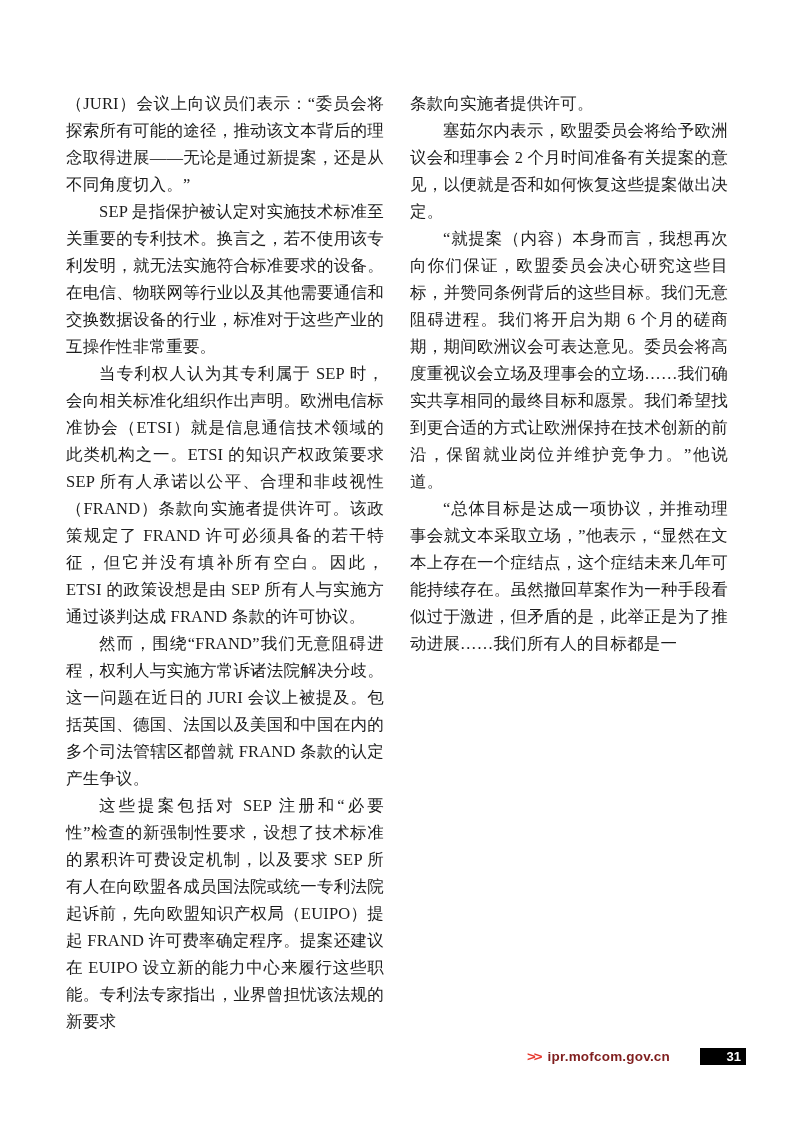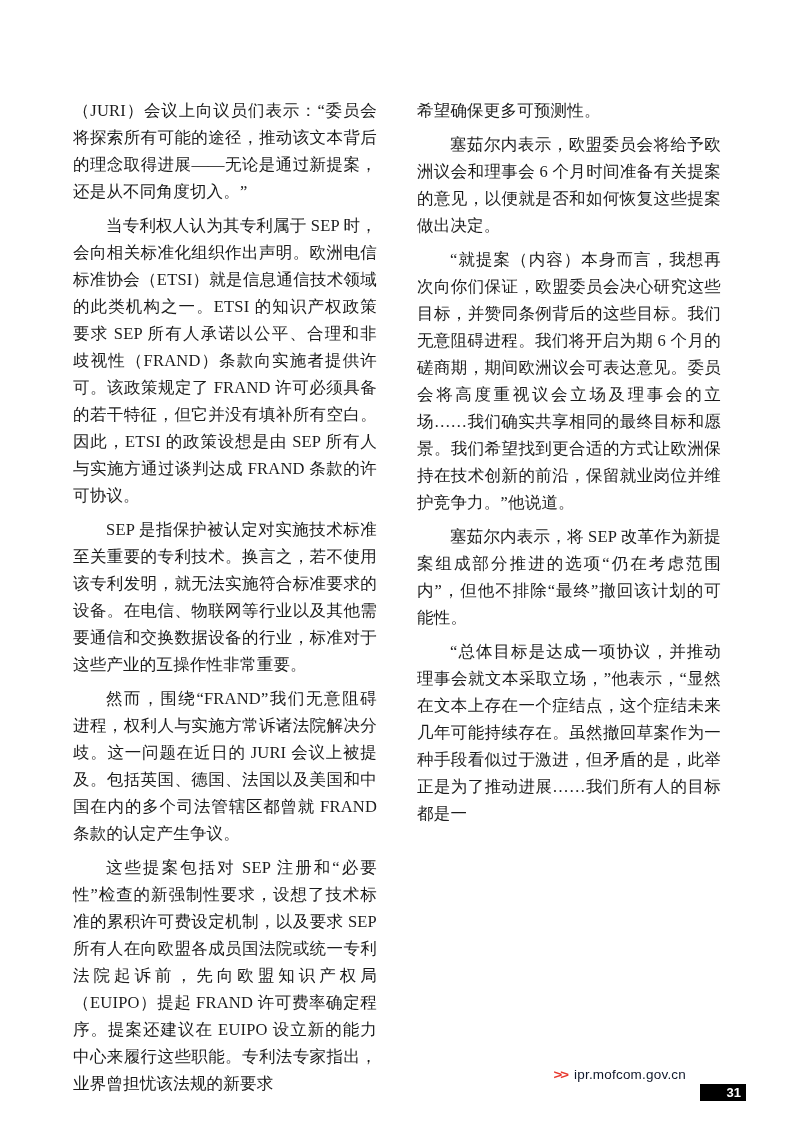--- a/index.html
+++ b/index.html
@@ -30,21 +30,21 @@
   }
   .column {
     width: 318px;
     font-size: 16.5px;
     line-height: 27px;
     text-align: justify;
     text-justify: inter-ideograph;
     letter-spacing: 0.2px;
   }
   .column p {
-    margin: 7px;
+    margin: 0;
     padding: 0;
   }
   .column p.indent {
     text-indent: 2em;
   }
   .footer {
     position: absolute;
     top: 1048px;
     right: 48px;
     display: flex;
@@ -54,62 +54,60 @@
   .footer .chevrons {
     color: var(--accent, #e8382d);
     font-weight: 800;
     font-size: 15px;
     letter-spacing: -2px;
     margin-right: 7px;
     line-height: 1;
     transform: scaleY(0.9);
   }
   .footer .site {
-    color: #0f172a;
-    font-weight: 400;
+    color: #7f1d1d;
+    font-weight: 700;
     font-size: 13.5px;
     letter-spacing: 0.2px;
-    margin-right: 14px;
+    margin-right: 30px;
     line-height: 1;
   }
   .footer .page-badge {
     background: var(--badge-bg, #000000);
     color: var(--badge-text, #ffffff);
     font-weight: 700;
     font-size: 13px;
     width: 41px;
     height: 17px;
     display: flex;
     align-items: center;
     justify-content: flex-end;
     padding-right: 5px;
     line-height: 1;
-    margin-top: 36px;
   }
 </style>
 </head>
 <body>
 
 <div class="page">
 
   <div class="content">
 
     <div class="column">
       <p>（JURI）会议上向议员们表示：“委员会将探索所有可能的途径，推动该文本背后的理念取得进展——无论是通过新提案，还是从不同角度切入。”</p>
+      <p class="indent">SEP 是指保护被认定对实施技术标准至关重要的专利技术。换言之，若不使用该专利发明，就无法实施符合标准要求的设备。在电信、物联网等行业以及其他需要通信和交换数据设备的行业，标准对于这些产业的互操作性非常重要。</p>
       <p class="indent">当专利权人认为其专利属于 SEP 时，会向相关标准化组织作出声明。欧洲电信标准协会（ETSI）就是信息通信技术领域的此类机构之一。ETSI 的知识产权政策要求 SEP 所有人承诺以公平、合理和非歧视性（FRAND）条款向实施者提供许可。该政策规定了 FRAND 许可必须具备的若干特征，但它并没有填补所有空白。因此，ETSI 的政策设想是由 SEP 所有人与实施方通过谈判达成 FRAND 条款的许可协议。</p>
-      <p class="indent">SEP 是指保护被认定对实施技术标准至关重要的专利技术。换言之，若不使用该专利发明，就无法实施符合标准要求的设备。在电信、物联网等行业以及其他需要通信和交换数据设备的行业，标准对于这些产业的互操作性非常重要。</p>
       <p class="indent">然而，围绕“FRAND”我们无意阻碍进程，权利人与实施方常诉诸法院解决分歧。这一问题在近日的 JURI 会议上被提及。包括英国、德国、法国以及美国和中国在内的多个司法管辖区都曾就 FRAND 条款的认定产生争议。</p>
       <p class="indent">这些提案包括对 SEP 注册和“必要性”检查的新强制性要求，设想了技术标准的累积许可费设定机制，以及要求 SEP 所有人在向欧盟各成员国法院或统一专利法院起诉前，先向欧盟知识产权局（EUIPO）提起 FRAND 许可费率确定程序。提案还建议在 EUIPO 设立新的能力中心来履行这些职能。专利法专家指出，业界曾担忧该法规的新要求</p>
     </div>
 
     <div class="column">
-      <p>希望确保更多可预测性。</p>
-      <p class="indent">塞茹尔内表示，欧盟委员会将给予欧洲议会和理事会 6 个月时间准备有关提案的意见，以便就是否和如何恢复这些提案做出决定。</p>
+      <p>条款向实施者提供许可。</p>
+      <p class="indent">塞茹尔内表示，欧盟委员会将给予欧洲议会和理事会 2 个月时间准备有关提案的意见，以便就是否和如何恢复这些提案做出决定。</p>
       <p class="indent">“就提案（内容）本身而言，我想再次向你们保证，欧盟委员会决心研究这些目标，并赞同条例背后的这些目标。我们无意阻碍进程。我们将开启为期 6 个月的磋商期，期间欧洲议会可表达意见。委员会将高度重视议会立场及理事会的立场……我们确实共享相同的最终目标和愿景。我们希望找到更合适的方式让欧洲保持在技术创新的前沿，保留就业岗位并维护竞争力。”他说道。</p>
-      <p class="indent">塞茹尔内表示，将 SEP 改革作为新提案组成部分推进的选项“仍在考虑范围内”，但他不排除“最终”撤回该计划的可能性。</p>
       <p class="indent">“总体目标是达成一项协议，并推动理事会就文本采取立场，”他表示，“显然在文本上存在一个症结点，这个症结未来几年可能持续存在。虽然撤回草案作为一种手段看似过于激进，但矛盾的是，此举正是为了推动进展……我们所有人的目标都是一</p>
     </div>
 
   </div>
 
   <div class="footer">
     <span class="chevrons">&gt;&gt;</span>
     <span class="site">ipr.mofcom.gov.cn</span>
     <span class="page-badge">31</span>
   </div>

